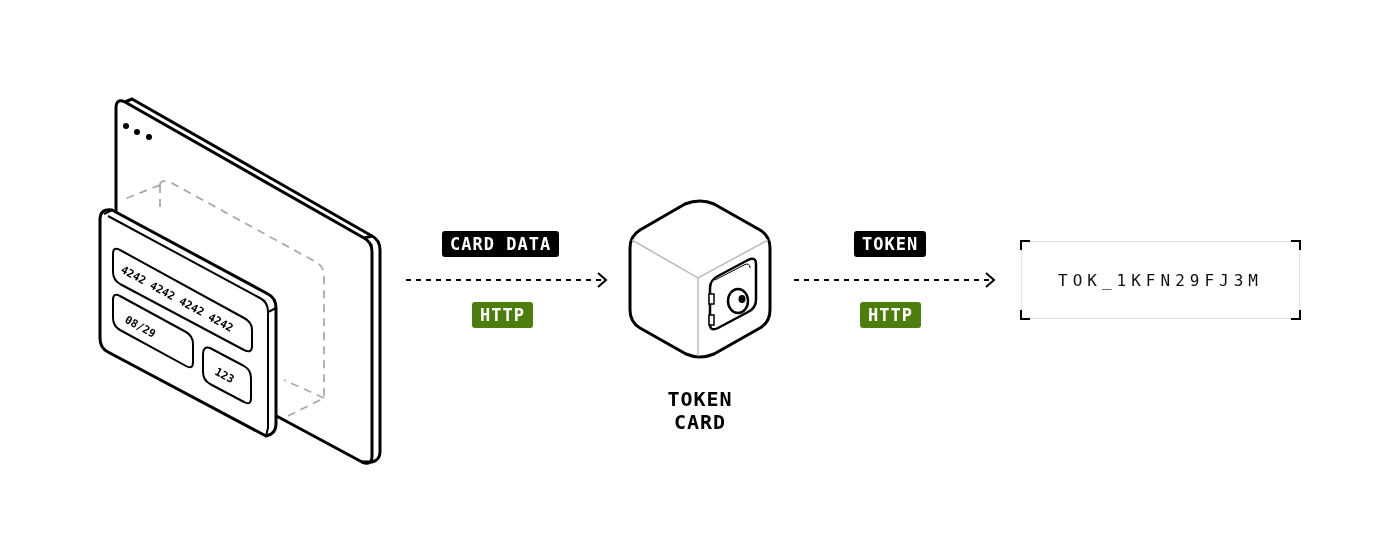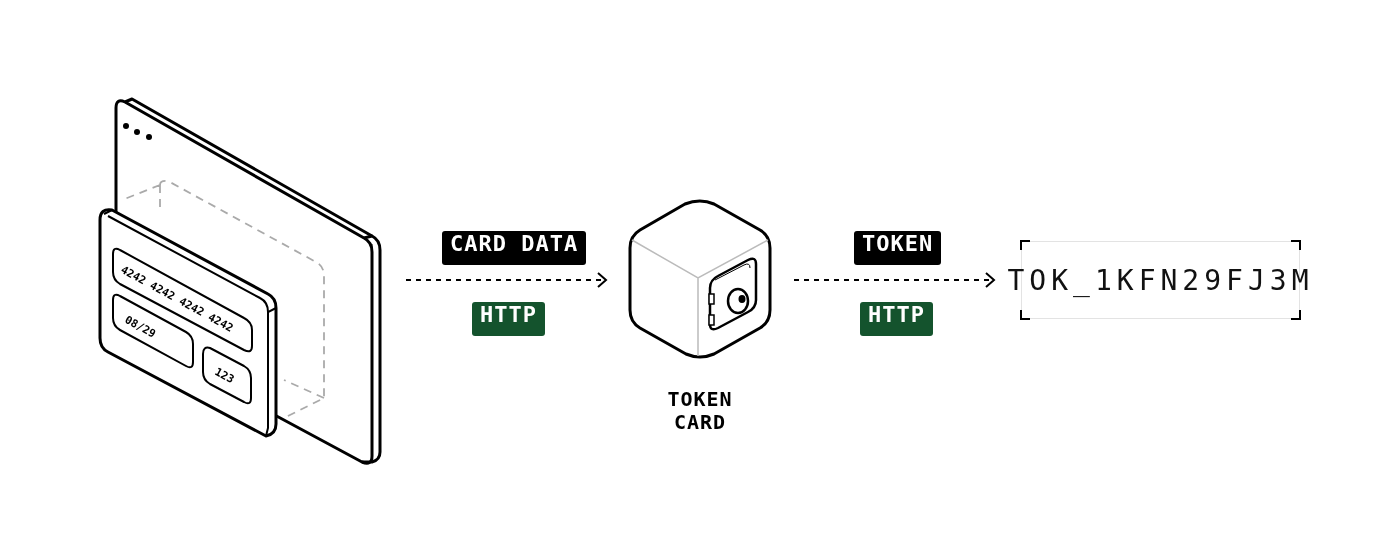--- a/index.html
+++ b/index.html
@@ -1,24 +1,24 @@
 <!DOCTYPE html>
 <html><head>
 <meta charset="utf-8">
 <style>
   html,body{margin:0;padding:0;background:#fff;}
   body{width:1400px;height:560px;position:relative;overflow:hidden;font-family:"DejaVu Sans Mono","Liberation Mono",monospace;}
   svg.art{position:absolute;left:0;top:0;}
-  .badge{position:absolute;height:34px;line-height:26px;padding:0 8px;border-radius:3px;font-family:"DejaVu Sans Mono",monospace;font-weight:bold;font-size:22px;letter-spacing:1px;text-align:center;}
+  .badge{position:absolute;height:26px;line-height:26px;padding:0 8px;border-radius:3px;font-family:"DejaVu Sans Mono",monospace;font-weight:bold;font-size:17px;letter-spacing:1px;text-align:center;}
   .badge.dark{background:#000;color:#fff;}
-  .badge.light{background:#14532d;color:#fff;}
+  .badge.light{background:#4d7c0f;color:#fff;}
   .vault-label{position:absolute;left:640px;top:388px;width:120px;text-align:center;font-weight:bold;font-size:20px;line-height:23px;letter-spacing:1px;color:#000;}
   .vault-label div{display:block;}
   .token-box{position:absolute;left:1021px;top:241px;width:279px;height:78px;border:1px solid #e3e3e3;box-sizing:border-box;}
-  .token-text{position:absolute;left:0;right:0;top:0;bottom:0;display:flex;align-items:center;justify-content:center;font-size:28px;letter-spacing:5px;color:#111;}
+  .token-text{position:absolute;left:0;right:0;top:0;bottom:0;display:flex;align-items:center;justify-content:center;font-size:16px;letter-spacing:5px;color:#111;}
   .corner{position:absolute;width:8px;height:8px;border-color:#000;border-style:solid;}
   .c-tl{left:-2px;top:-2px;border-width:2px 0 0 2px;}
   .c-tr{right:-2px;top:-2px;border-width:2px 2px 0 0;}
   .c-bl{left:-2px;bottom:-2px;border-width:0 0 2px 2px;}
   .c-br{right:-2px;bottom:-2px;border-width:0 2px 2px 0;}
   .card-text{font-family:"DejaVu Sans Mono",monospace;font-size:11px;font-weight:bold;fill:#000;}
 </style>
 </head>
 <body>
 

